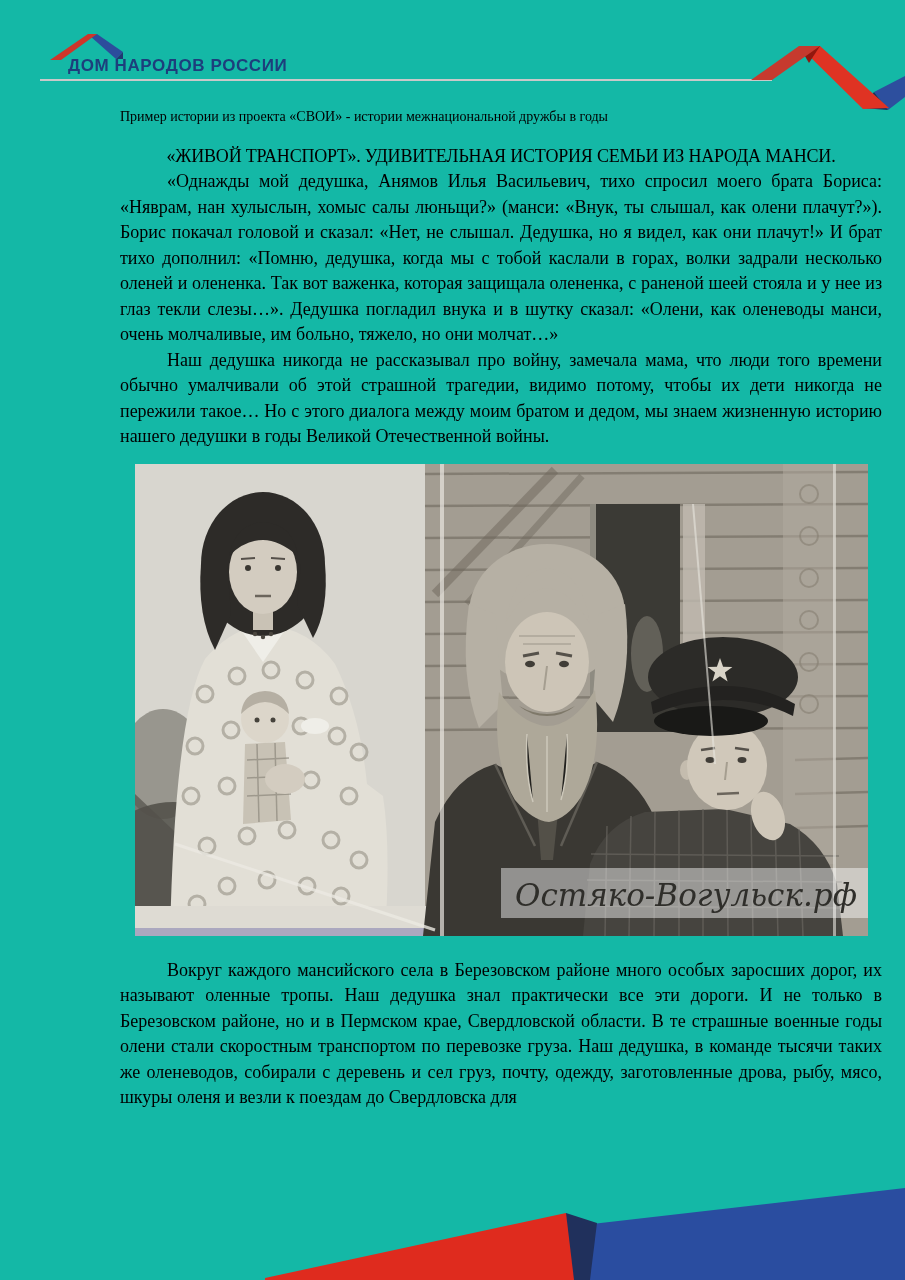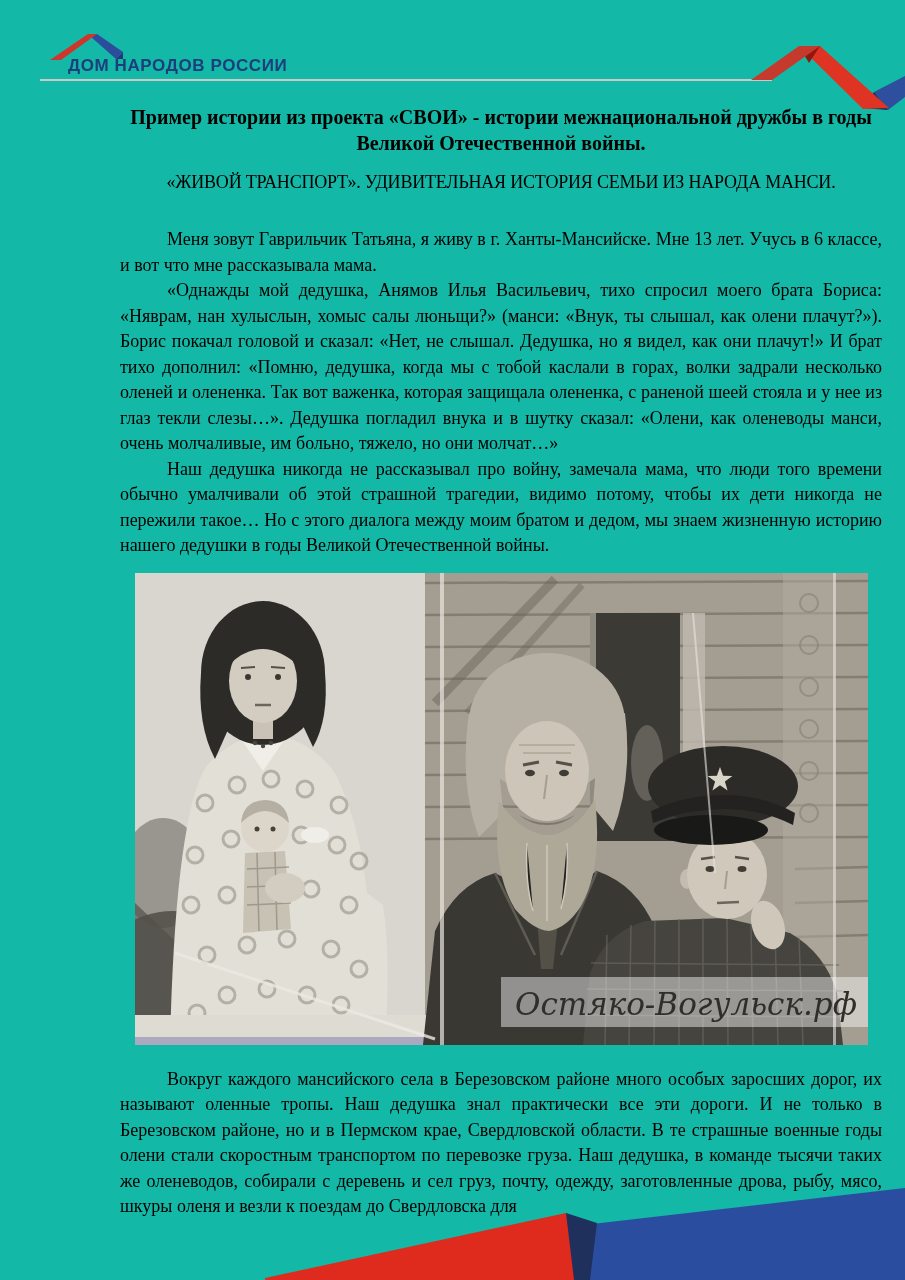--- a/index.html
+++ b/index.html
@@ -15,21 +15,21 @@
     font-size:17px; letter-spacing:0.6px; color:#1d3e7c; white-space:nowrap;
   }
   .header-divider {
     position:absolute; left:40px; top:79px; width:732px; height:2px;
     background:#c9c9c9;
   }
   .top-ribbon { position:absolute; left:735px; top:28px; }
   
   .content { position:absolute; left:120px; top:104px; width:762px; }
   .doc-title {
-    font-weight:bold; font-size:20px; line-height:26px; text-align:center;
+    font-weight:normal; font-size:14px; line-height:26px; text-align:left;
   }
   .doc-title span { display:block; }
   .doc-subtitle {
     margin-top:13px; font-size:18px; line-height:26px; text-align:center;
     letter-spacing:-0.2px;
   }
   .para {
     margin:0; font-size:18px; line-height:25.5px; text-align:justify;
     text-indent:47px;
   }
@@ -58,26 +58,24 @@
     <polygon points="139,64 153,82 127,80" fill="#1c2d5a"></polygon>
     <polygon points="64,18 85,18 154,80 128,81" fill="#df3323"></polygon>
     <polygon points="64,18 85,18 74,35" fill="#91170e"></polygon>
     <polygon points="16,52 64,18 85,18 37,52" fill="#c63a2e"></polygon>
   </svg>
 
   <div class="content">
 
     <div class="doc-title">
       <span>Пример истории из проекта «СВОИ» - истории межнациональной дружбы в годы</span>
-      <span>Великой Отечественной войны.</span>
     </div>
 
     <div class="doc-subtitle">«ЖИВОЙ ТРАНСПОРТ». УДИВИТЕЛЬНАЯ ИСТОРИЯ СЕМЬИ ИЗ НАРОДА МАНСИ.</div>
 
-    <p class="para first">Меня зовут Гаврильчик Татьяна, я живу в г. Ханты-Мансийске. Мне 13 лет. Учусь в 6 классе, и вот что мне рассказывала мама.</p>
     <p class="para">«Однажды мой дедушка, Анямов Илья Васильевич, тихо спросил моего брата Бориса: «Няврам, нан хулыслын, хомыс салы люньщи?» (манси: «Внук, ты слышал, как олени плачут?»). Борис покачал головой и сказал: «Нет, не слышал. Дедушка, но я видел, как они плачут!» И брат тихо дополнил: «Помню, дедушка, когда мы с тобой каслали в горах, волки задрали несколько оленей и олененка. Так вот важенка, которая защищала олененка, с раненой шеей стояла и у нее из глаз текли слезы…». Дедушка погладил внука и в шутку сказал: «Олени, как оленеводы манси, очень молчаливые, им больно, тяжело, но они молчат…»</p>
     <p class="para">Наш дедушка никогда не рассказывал про войну, замечала мама, что люди того времени обычно умалчивали об этой страшной трагедии, видимо потому, чтобы их дети никогда не пережили такое… Но с этого диалога между моим братом и дедом, мы знаем жизненную историю нашего дедушки в годы Великой Отечественной войны.</p>
 
     <div class="photo-figure">
       <svg width="733" height="472" viewBox="0 0 733 472">
 
         <rect x="0" y="0" width="733" height="472" fill="#cfccc5"></rect>
         <rect x="0" y="0" width="310" height="472" fill="#d8d6cf"></rect>
 
         <rect x="290" y="0" width="443" height="472" fill="#a39d92"></rect>

